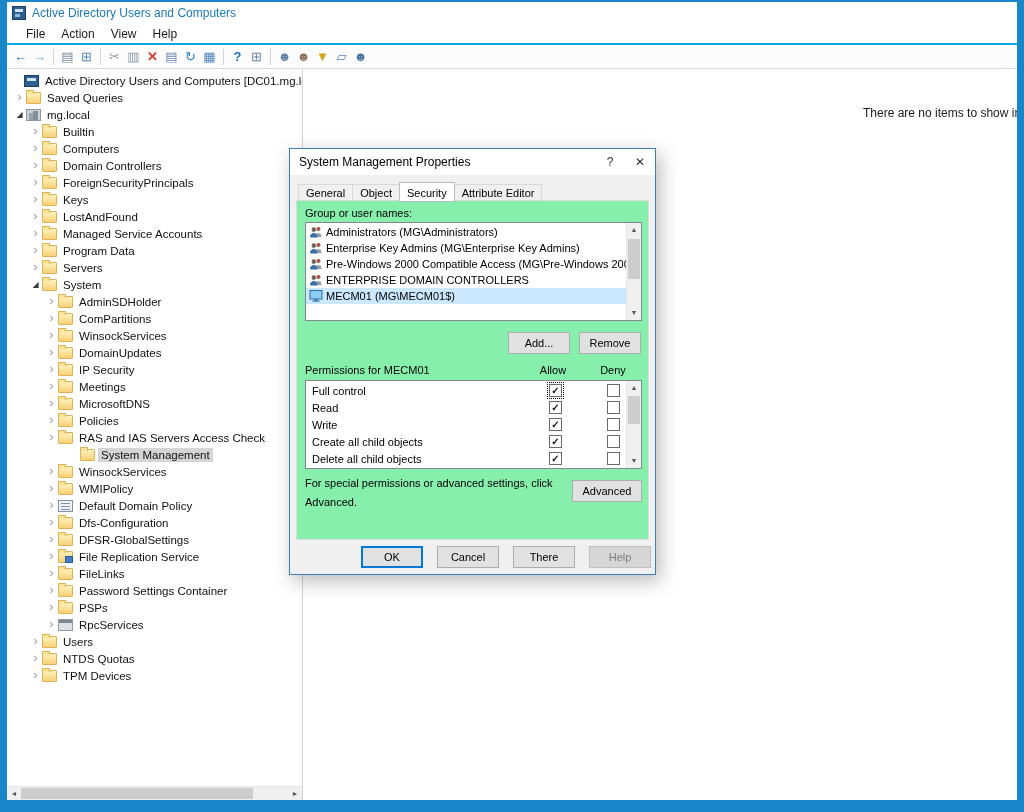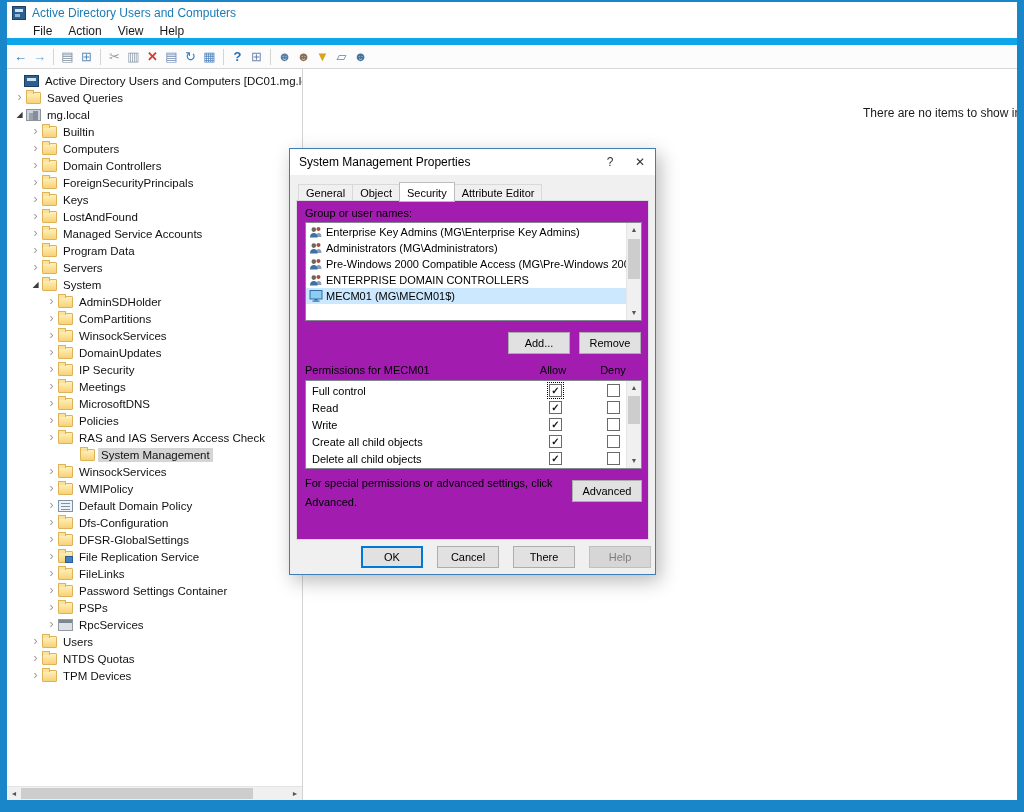--- a/index.html
+++ b/index.html
@@ -6,21 +6,21 @@
   html,body{width:1024px;height:812px;overflow:hidden}
   body{font-family:"Liberation Sans",sans-serif;background:#1a86ca;position:relative}
 
   
   .window{position:absolute;left:7px;top:2px;right:7px;bottom:12px;background:#000000;display:flex;flex-direction:column;overflow:hidden}
   .titlebar{height:22px;display:flex;align-items:center;padding-left:5px;background:#fff;flex:none}
   .app-icon{width:14px;height:14px;background:#2d5f8f;border:1px solid #1c3f61;position:relative;flex:none}
   .app-icon::before{content:"";position:absolute;left:2px;top:2px;width:8px;height:3px;background:#cfe3f5}
   .app-icon::after{content:"";position:absolute;left:2px;bottom:2px;width:5px;height:3px;background:#8fb8dd}
   .title-text{color:#1b7ab8;font-size:12px;margin-left:6px;white-space:nowrap}
-  .menubar{height:21px;display:flex;align-items:center;background:#fff;border-bottom:7px solid #0ea5e9;font-size:12px;color:#1a1a1a;flex:none;padding-left:18px}
+  .menubar{height:21px;display:flex;align-items:center;background:#fff;border-bottom:2px solid #0ea5e9;font-size:12px;color:#1a1a1a;flex:none;padding-left:11px}
   .menu-item{padding:2px 8px;cursor:default}
   .toolbar{height:24px;display:flex;align-items:center;background:#fcfcfc;border-bottom:1px solid #d8d8d8;padding-left:4px;flex:none}
   .tb-icon{width:19px;text-align:center;font-size:13px;line-height:18px;cursor:default}
   .tb-sep{width:1px;height:16px;background:#d4d4d4;margin:0 4px}
 
   
   .content{flex:1;display:flex;min-height:0}
   .tree-pane{width:296px;border-right:1px solid #d4d4d4;position:relative;overflow:hidden;background:#fff;padding-top:3px;flex:none}
   .tree-row{height:17px;display:flex;align-items:center;font-size:11.5px;white-space:nowrap;color:#111}
   .chev{width:13px;flex:none;text-align:center;color:#9a9a9a;font-size:12px;line-height:13px}
@@ -54,21 +54,21 @@
   .ic-rpc::before{content:"";position:absolute;left:0;top:0;right:0;height:3px;background:#7c8790}
 
   
   .dialog{position:absolute;left:289px;top:148px;width:367px;height:427px;background:#f0f0f0;border:1px solid #3e7fb5;box-shadow:4px 6px 18px rgba(0,0,0,.28);font-size:11px;z-index:10}
   .dlg-titlebar{height:26px;background:#fff;display:flex;align-items:center}
   .dlg-title{flex:1;padding-left:9px;font-size:12px;color:#000;white-space:nowrap}
   .dlg-btn{width:30px;height:26px;display:flex;align-items:center;justify-content:center;font-size:12px;color:#333;cursor:default}
   .tabs{position:absolute;top:32px;left:8px;height:20px;display:flex;align-items:flex-end;z-index:3}
   .tab{height:17px;padding:2px 7px 0;background:#f0f0f0;border:1px solid #d9d9d9;font-size:11px;margin-right:-1px;white-space:nowrap}
   .tab.active{height:20px;background:#fff;border-color:#bcbcbc;z-index:4;padding-top:4px;margin-bottom:-1px}
-  .panel{position:absolute;top:51px;left:6px;right:6px;height:340px;border:1px solid #dcdcdc;background:#a21caf}
+  .panel{position:absolute;top:51px;left:6px;right:6px;height:340px;border:1px solid #dcdcdc;background:#86efac}
   .plabel{position:absolute;font-size:11px;color:#000;white-space:nowrap}
   .listbox{position:absolute;left:8px;width:337px;background:#fff;border:1px solid #828790;overflow:hidden}
   #group-list{top:21px;height:99px}
   #perm-list{top:179px;height:89px}
   .rows{position:absolute;left:0;top:1px;right:15px}
   .grp-row{height:16px;display:flex;align-items:center;padding-left:3px;font-size:11px;white-space:nowrap;overflow:hidden}
   .grp-row.sel{background:#cce8ff}
   .gicon{width:16px;flex:none;display:inline-flex;align-items:center}
   .glabel{padding-left:1px}
   .perm-row{position:relative;height:17px;display:flex;align-items:center}
@@ -340,32 +340,32 @@
       <div class="rows" id="group-rows">
           <div class="grp-row">
             <span class="gicon">
               <svg width="14" height="12" viewBox="0 0 14 12">
                 <circle cx="9.5" cy="3" r="2" fill="#a84c3f"></circle>
                 <path d="M7 11 q0-4 2.7-4 q2.8 0 2.8 4 Z" fill="#8d9fb5"></path>
                 <circle cx="4.8" cy="3.6" r="2.3" fill="#6f655b"></circle>
                 <path d="M1 11.5 q0-4.6 3.8-4.6 q3.8 0 3.8 4.6 Z" fill="#3c71a8"></path>
               </svg>
             </span>
-            <span class="glabel">Enterprise Key Admins (MG\Enterprise Key Admins)</span>
+            <span class="glabel">Administrators (MG\Administrators)</span>
           </div>
           <div class="grp-row">
             <span class="gicon">
               <svg width="14" height="12" viewBox="0 0 14 12">
                 <circle cx="9.5" cy="3" r="2" fill="#a84c3f"></circle>
                 <path d="M7 11 q0-4 2.7-4 q2.8 0 2.8 4 Z" fill="#8d9fb5"></path>
                 <circle cx="4.8" cy="3.6" r="2.3" fill="#6f655b"></circle>
                 <path d="M1 11.5 q0-4.6 3.8-4.6 q3.8 0 3.8 4.6 Z" fill="#3c71a8"></path>
               </svg>
             </span>
-            <span class="glabel">Administrators (MG\Administrators)</span>
+            <span class="glabel">Enterprise Key Admins (MG\Enterprise Key Admins)</span>
           </div>
           <div class="grp-row">
             <span class="gicon">
               <svg width="14" height="12" viewBox="0 0 14 12">
                 <circle cx="9.5" cy="3" r="2" fill="#a84c3f"></circle>
                 <path d="M7 11 q0-4 2.7-4 q2.8 0 2.8 4 Z" fill="#8d9fb5"></path>
                 <circle cx="4.8" cy="3.6" r="2.3" fill="#6f655b"></circle>
                 <path d="M1 11.5 q0-4.6 3.8-4.6 q3.8 0 3.8 4.6 Z" fill="#3c71a8"></path>
               </svg>
             </span>

